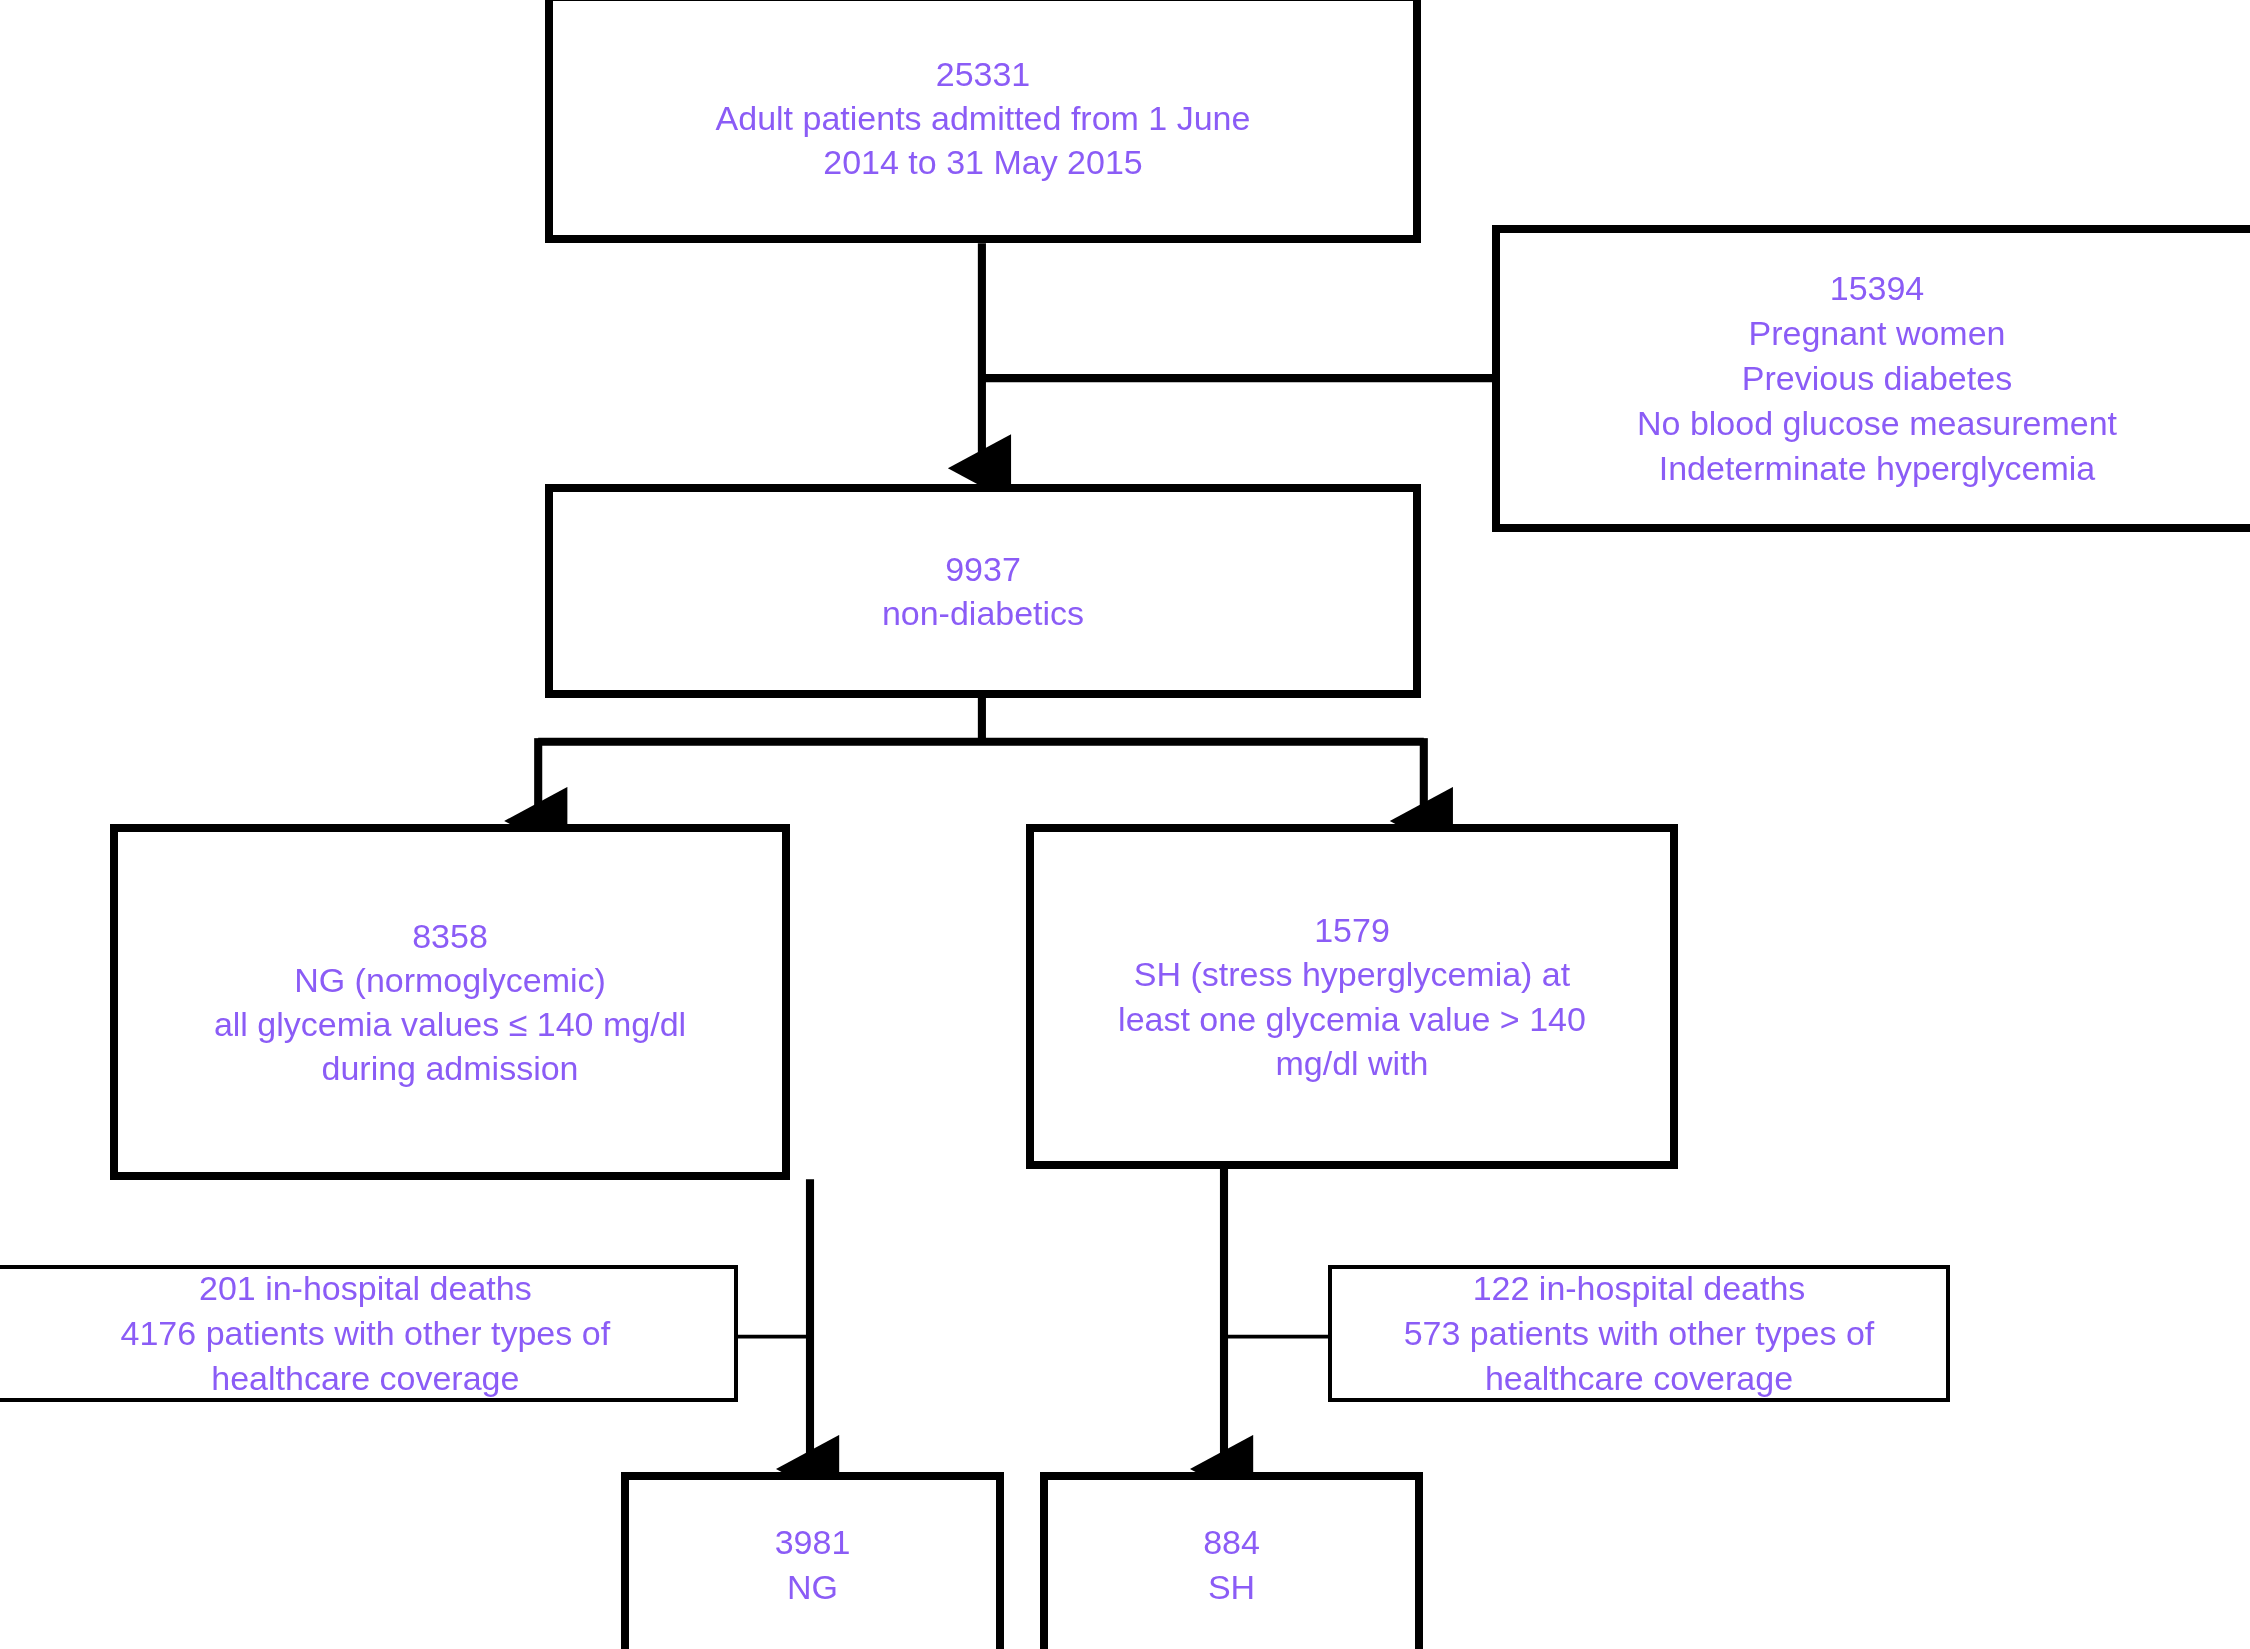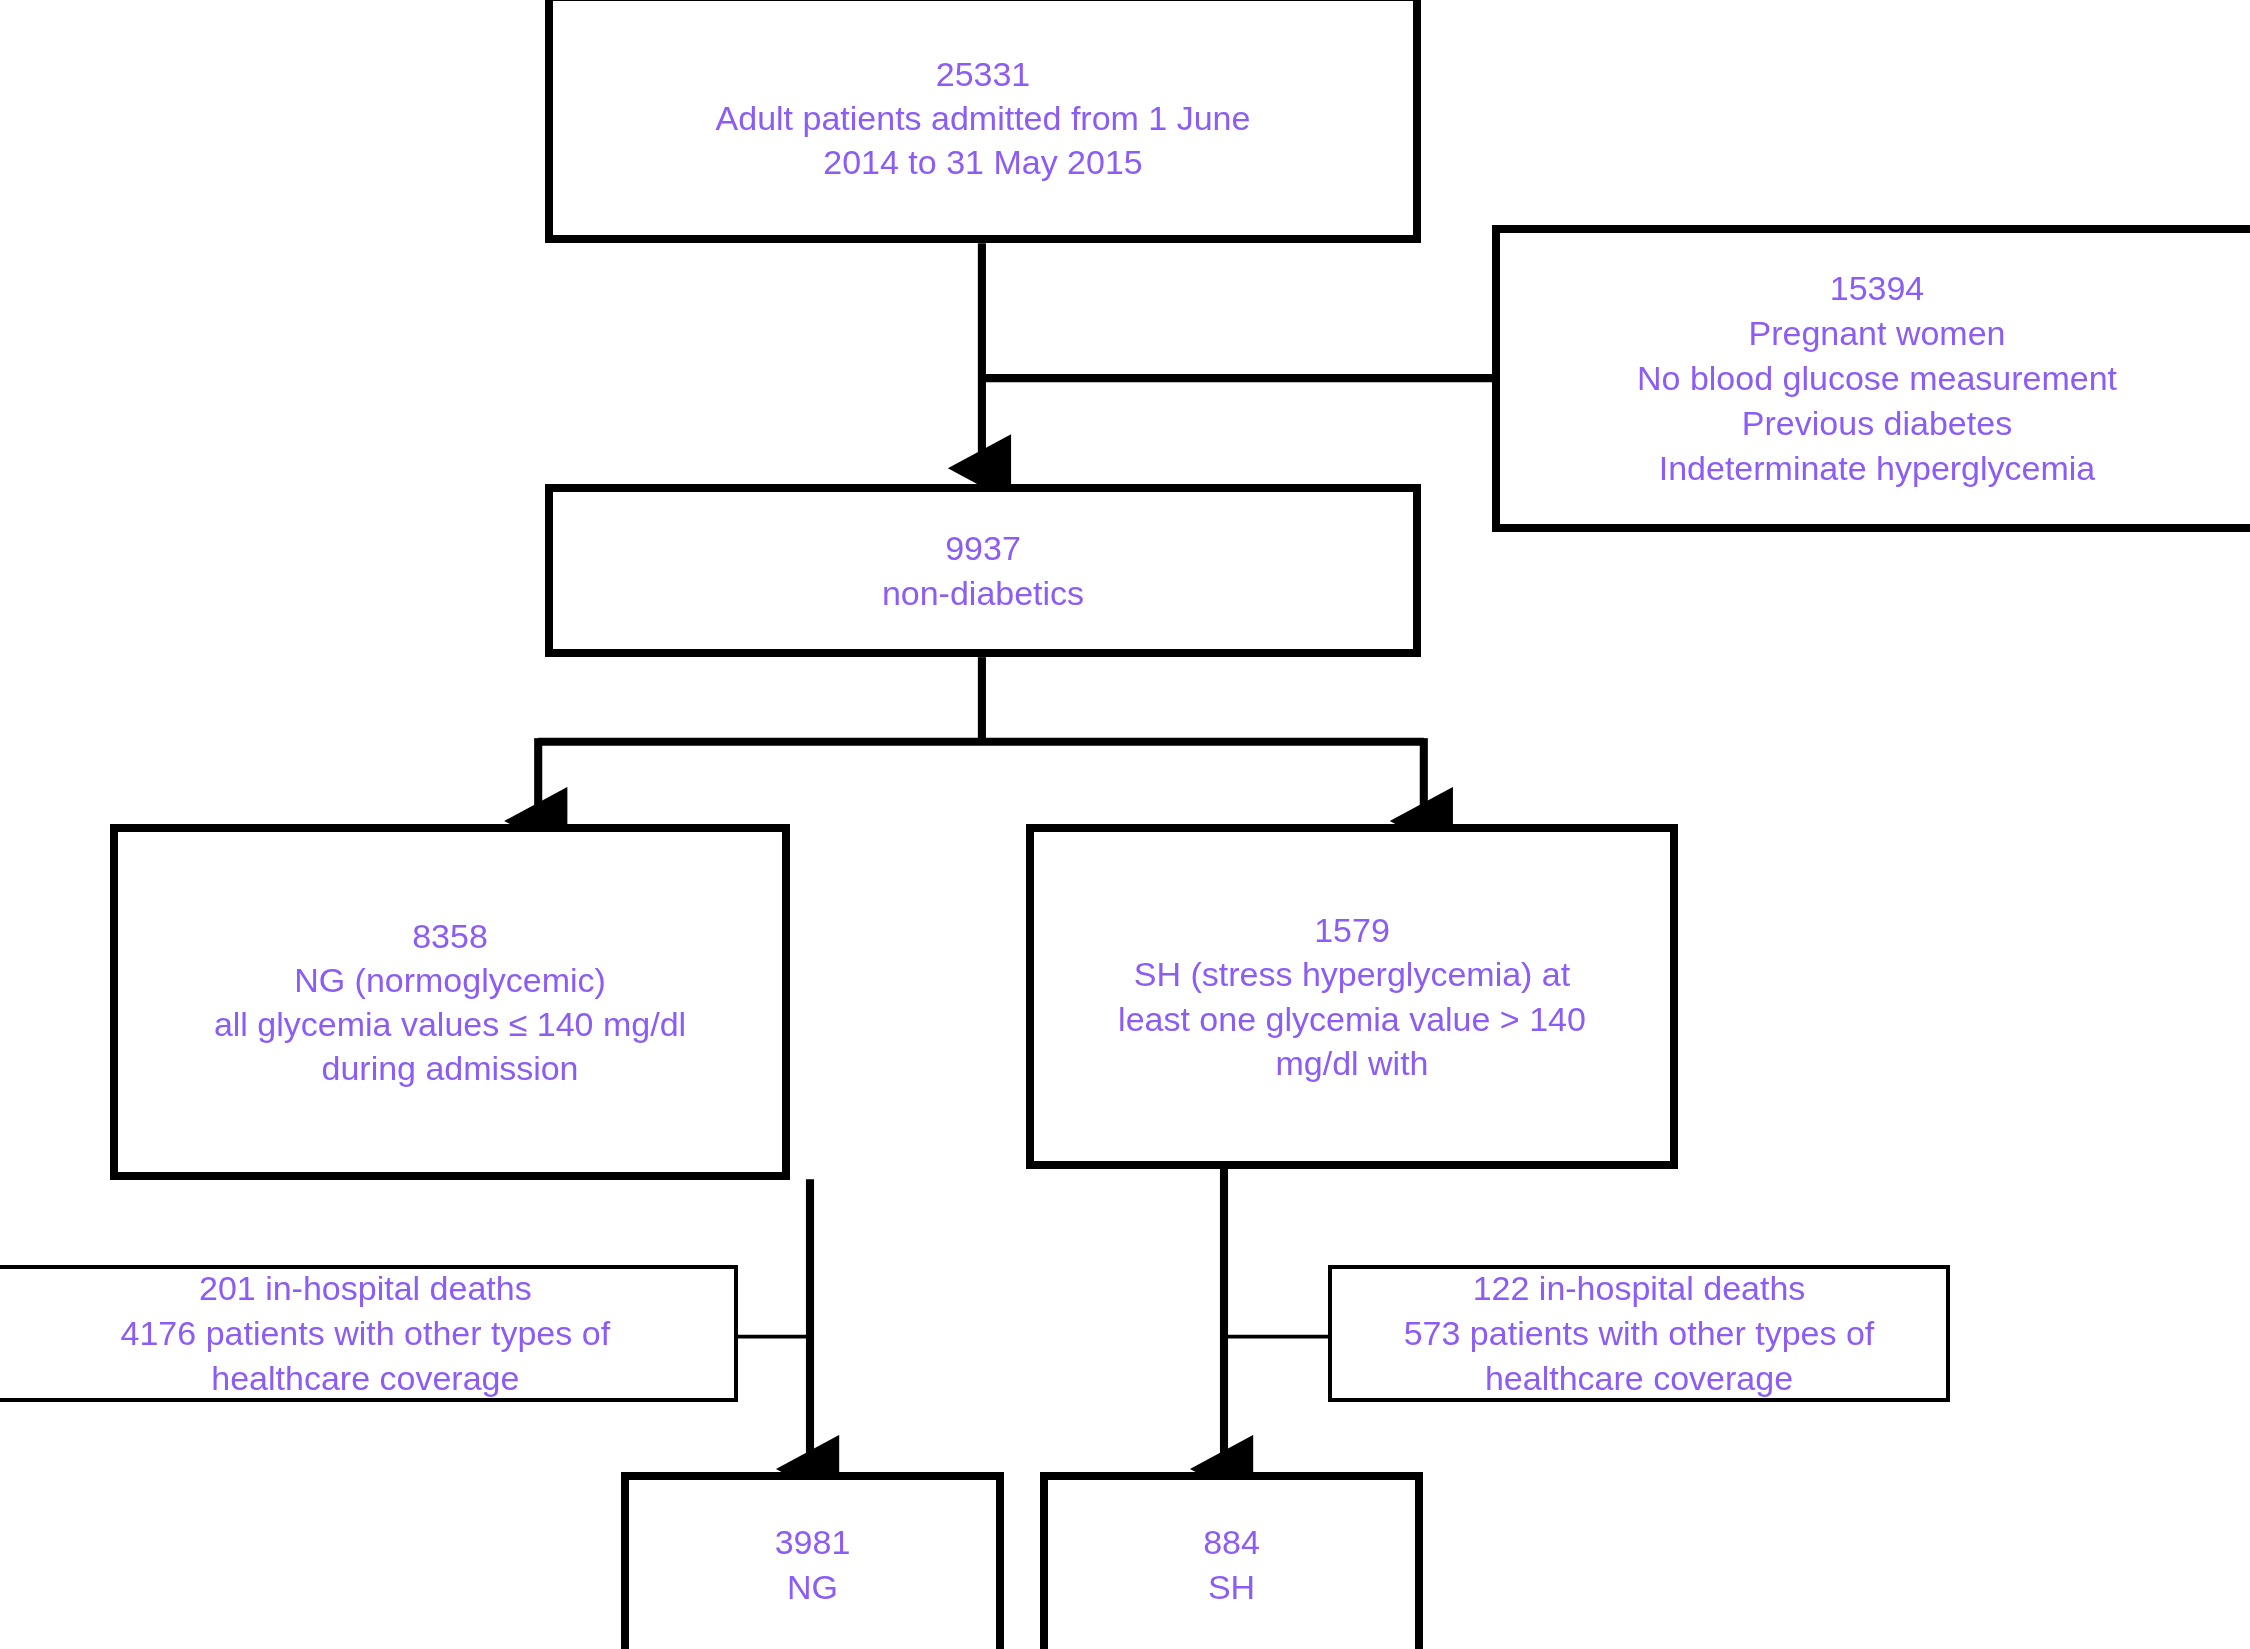--- a/index.html
+++ b/index.html
@@ -92,27 +92,27 @@
       <span class="line">25331</span>
       <span class="line">Adult patients admitted from 1 June</span>
       <span class="line">2014 to 31 May 2015</span>
     </div>
   </div>
 
   <div class="node primary fs-excl" style="left:1492px; top:225px; width:770px; height:307px;">
     <div class="lines">
       <span class="line">15394</span>
       <span class="line">Pregnant women</span>
+      <span class="line">Previous diabetes</span>
       <span class="line">No blood glucose measurement</span>
-      <span class="line">Previous diabetes</span>
       <span class="line">Indeterminate hyperglycemia</span>
     </div>
   </div>
 
-  <div class="node primary fs-main" style="left:545px; top:484px; width:876px; height:173px;justify-content:center;">
+  <div class="node primary fs-main" style="left:545px; top:484px; width:876px; height:214px;justify-content:center;">
     <div class="lines">
       <span class="line">9937</span>
       <span class="line">non-diabetics</span>
     </div>
   </div>
 
   <div class="node primary fs-main" style="left:110px; top:824px; width:680px; height:356px;">
     <div class="lines">
       <span class="line">8358</span>
       <span class="line">NG (normoglycemic)</span>

